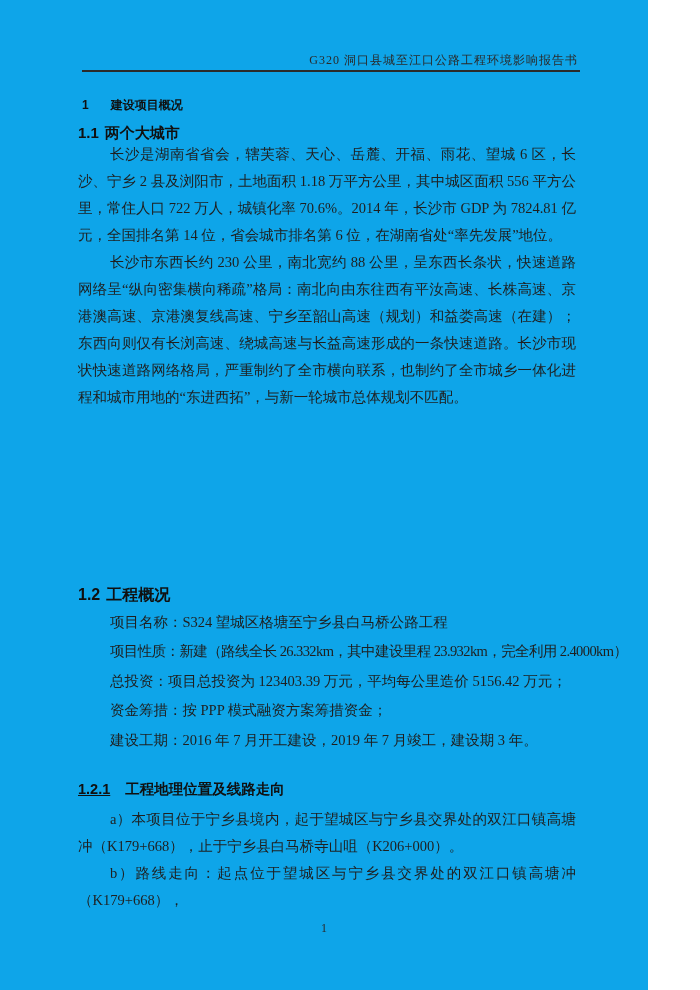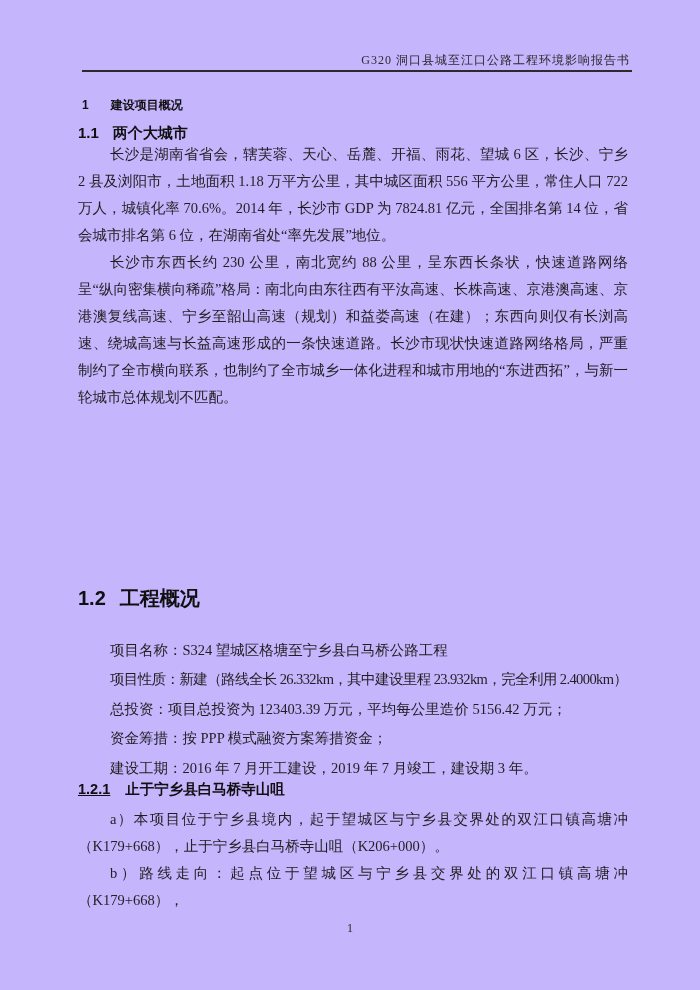--- a/index.html
+++ b/index.html
@@ -2,23 +2,23 @@
 <html><head>
 <meta charset="utf-8">
 <style>
   html, body {
     margin: 0;
     padding: 0;
     background: #ffffff;
   }
   .page {
     position: relative;
-    width: 700px;
+    width: 648px;
     height: 990px;
-    background: #c4b5fd;
+    background: #0ea5e9;
     font-family: "Liberation Serif", "DejaVu Serif", serif;
     color: #1f1f1f;
     overflow: hidden;
   }
   .running-header {
     position: absolute;
     top: 52px;
     left: 80px;
     right: 70px;
     text-align: right;
@@ -49,24 +49,24 @@
   .section-heading-11 {
     position: absolute;
     top: 124px;
     left: 78px;
     font-size: 15px;
   }
   .section-heading-12 {
     position: absolute;
     top: 585px;
     left: 78px;
-    font-size: 20px;
+    font-size: 16px;
   }
   .section-heading-11 .num,
-  .section-heading-12 .num { margin-right: 14px; }
+  .section-heading-12 .num { margin-right: 6px; }
   .subsection-heading {
     position: absolute;
     top: 780px;
     left: 78px;
     font-size: 14.5px;
   }
   .subsection-heading .num { margin-right: 15px; text-decoration: underline; }
   .body-par {
     position: absolute;
     left: 78px;
@@ -75,21 +75,21 @@
     line-height: 27px;
     text-align: justify;
     text-indent: 2.2em;
     color: #1f1f1f;
   }
   .par-1 { top: 141px; }
   .par-2 { top: 249px; }
   .par-3 { top: 413px; }
   .facts {
     position: absolute;
-    top: 636px;
+    top: 608px;
     left: 78px;
     right: 60px;
   }
   .fact {
     font-size: 14.5px;
     line-height: 29.4px;
     height: 29.4px;
     text-indent: 2.2em;
     white-space: nowrap;
     overflow: visible;
@@ -136,21 +136,21 @@
 
   <div class="facts">
     <div class="fact">项目名称：S324 望城区格塘至宁乡县白马桥公路工程</div>
     <div class="fact compress">项目性质：新建（路线全长 26.332km，其中建设里程 23.932km，完全利用 2.4000km）</div>
     <div class="fact">总投资：项目总投资为 123403.39 万元，平均每公里造价 5156.42 万元；</div>
     <div class="fact">资金筹措：按 PPP 模式融资方案筹措资金；</div>
     <div class="fact">建设工期：2016 年 7 月开工建设，2019 年 7 月竣工，建设期 3 年。</div>
   </div>
 
   <div class="subsection-heading h-sans">
-    <span class="num">1.2.1</span><span>止于宁乡县白马桥寺山咀</span>
+    <span class="num">1.2.1</span><span>工程地理位置及线路走向</span>
   </div>
 
   <div class="body-par par-a">a）本项目位于宁乡县境内，起于望城区与宁乡县交界处的双江口镇高塘冲（K179+668），止于宁乡县白马桥寺山咀（K206+000）。</div>
 
   <div class="body-par par-b">b）路线走向：起点位于望城区与宁乡县交界处的双江口镇高塘冲（K179+668），</div>
 
   <div class="page-number">1</div>
 
 </div>
 

